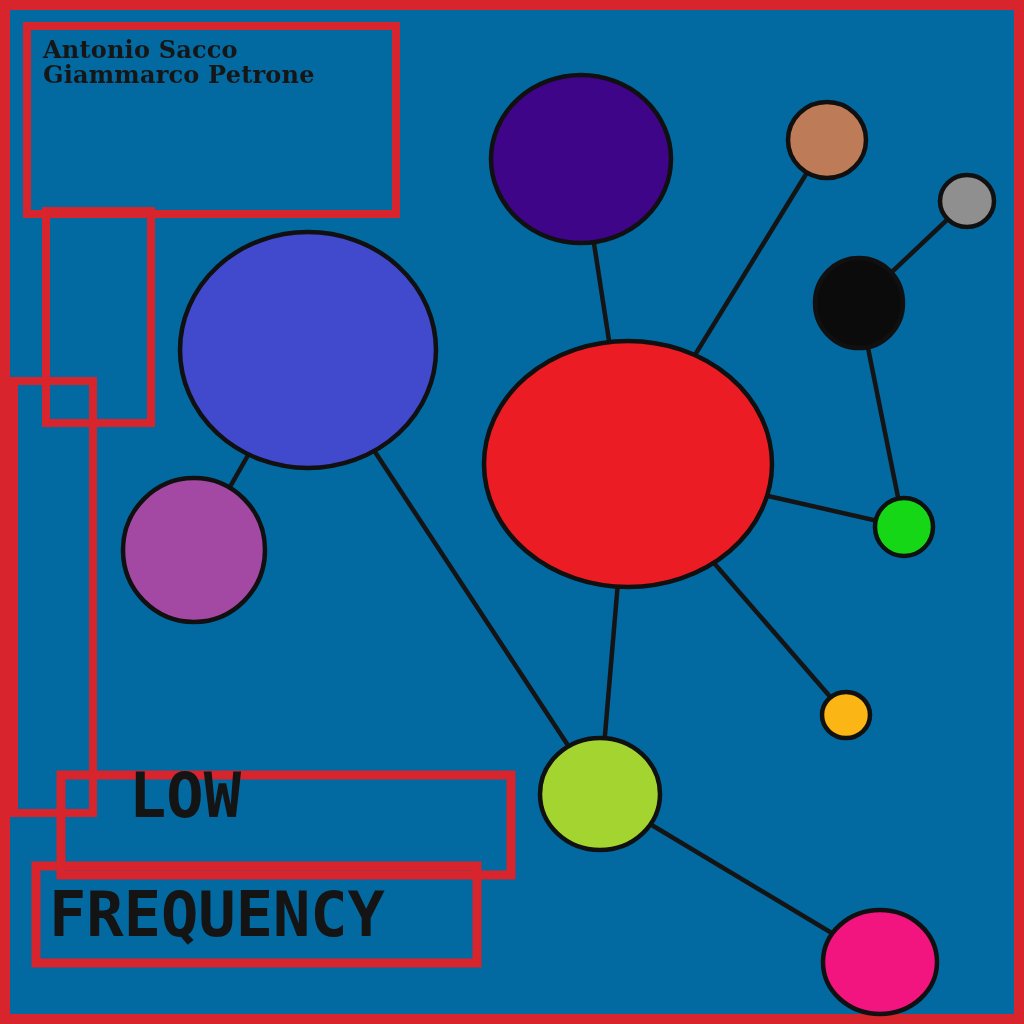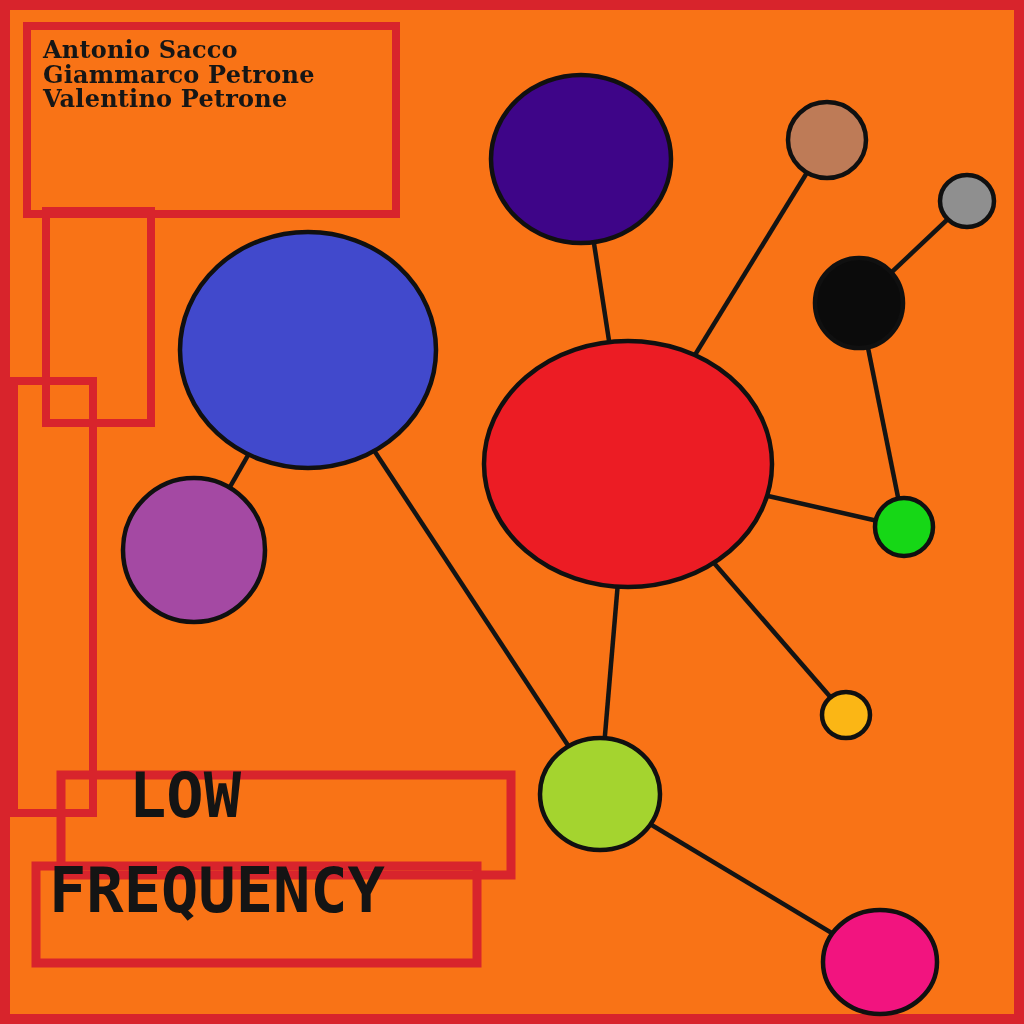--- a/index.html
+++ b/index.html
@@ -4,21 +4,21 @@
 <style>
   html, body {
     margin: 0;
     padding: 0;
     background: #ffffff;
   }
   .cover {
     position: relative;
     width: 1024px;
     height: 1024px;
-    background: #f97316;
+    background: #0369a1;
     overflow: hidden;
     font-family: "Liberation Sans", sans-serif;
   }
   .cover svg {
     position: absolute;
     left: 0;
     top: 0;
     width: 1024px;
     height: 1024px;
     display: block;
@@ -45,21 +45,21 @@
     color: #141414;
     white-space: nowrap;
     z-index: 3;
   }
   .title-low {
     left: 129px;
     top: 765px;
   }
   .title-frequency {
     left: 49px;
-    top: 860px;
+    top: 884px;
   }
 </style>
 </head>
 <body>
 
 <div class="cover">
 
   <svg id="artwork" viewBox="0 0 1024 1024">
       <rect x="5" y="5" width="1014" height="1014" fill="none" stroke="#d8242c" stroke-width="10"></rect>
       <rect x="27" y="26" width="369" height="188" fill="none" stroke="#d8242c" stroke-width="8"></rect>
@@ -86,20 +86,19 @@
       <ellipse cx="194" cy="550" rx="71" ry="72" fill="#a449a3" stroke="#101010" stroke-width="4.5"></ellipse>
       <ellipse cx="904" cy="527" rx="29" ry="29" fill="#16d716" stroke="#101010" stroke-width="4.5"></ellipse>
       <ellipse cx="846" cy="715" rx="24" ry="23" fill="#fbb615" stroke="#101010" stroke-width="4.5"></ellipse>
       <ellipse cx="600" cy="794" rx="60" ry="56" fill="#a4d42f" stroke="#101010" stroke-width="4.5"></ellipse>
       <ellipse cx="880" cy="962" rx="57" ry="52" fill="#f2147f" stroke="#101010" stroke-width="4.5"></ellipse>
     </svg>
 
   <div class="credits">
     <div>Antonio Sacco</div>
     <div>Giammarco Petrone</div>
-    <div>Valentino Petrone</div>
   </div>
 
   <div class="title-word title-low">LOW</div>
 
   <div class="title-word title-frequency">FREQUENCY</div>
 
 </div>
 
 </body></html>

